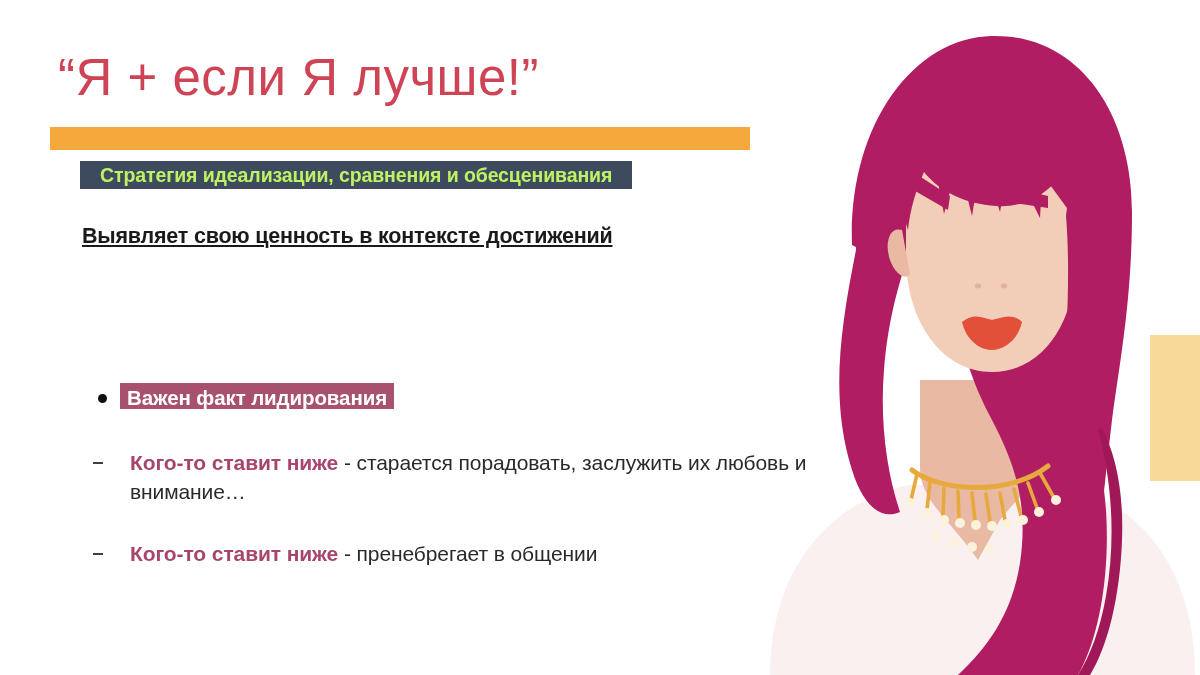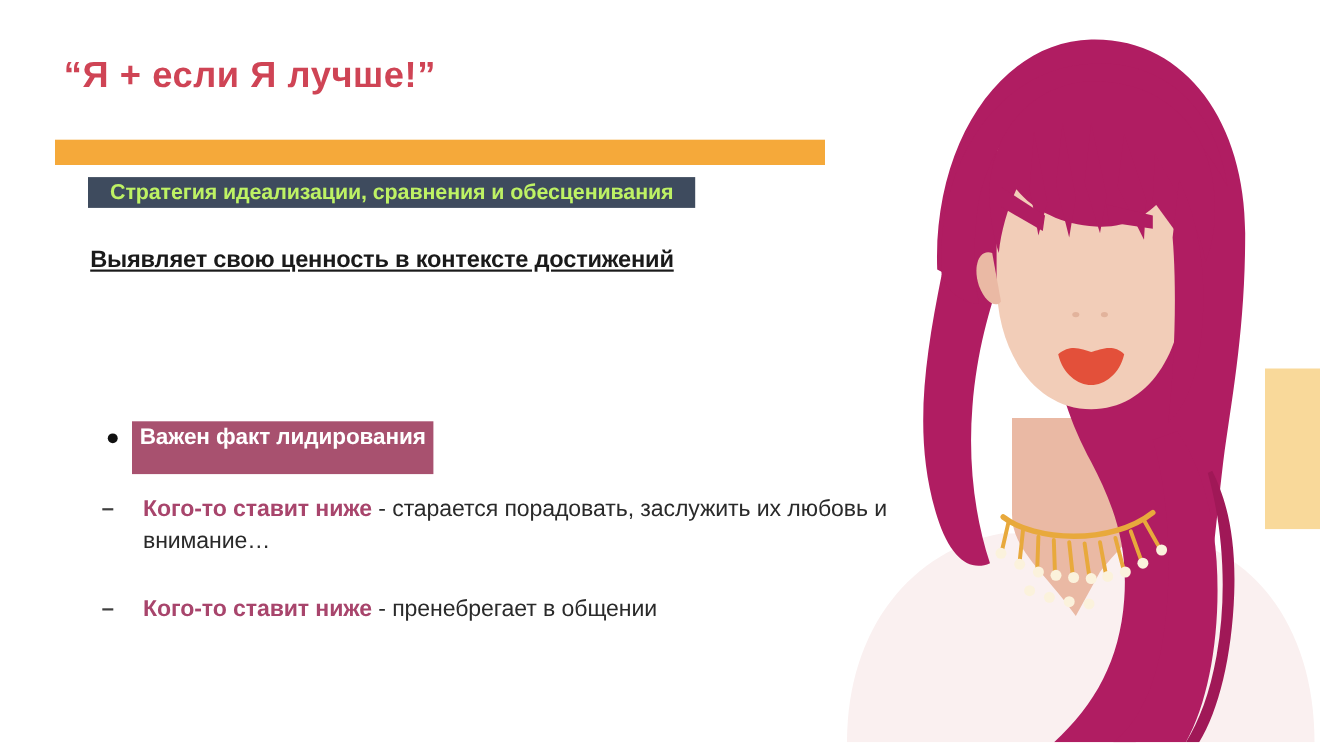--- a/index.html
+++ b/index.html
@@ -18,22 +18,22 @@
     background: #ffffff;
     overflow: hidden;
   }
 
   
   #title {
     position: absolute;
     left: 58px;
     top: 50px;
     font-family: "Liberation Sans", sans-serif;
-    font-size: 33px;
-    font-weight: 700;
+    font-size: 51px;
+    font-weight: 400;
     letter-spacing: 0.5px;
     color: #cf4455;
     white-space: nowrap;
     line-height: 1.1;
   }
 
   
   #orange-bar {
     position: absolute;
     left: 50px;
@@ -104,21 +104,21 @@
   #bullet-2 { left: 98px; top: 383px; }
   #bullet-2 .bullet-dot { margin-top: 11px; }
   #bullet-2 .bullet-body {
     display: inline-block;
     background: #a8516f;
     color: #ffffff;
     font-size: 20.5px;
     font-weight: bold;
     letter-spacing: -0.1px;
     line-height: 30px;
-    height: 48px;
+    height: 26px;
     padding: 0 7px;
     margin-left: 13px;
     white-space: nowrap;
   }
 
   
   .dash-row {
     position: absolute;
     display: flex;
     align-items: flex-start;

